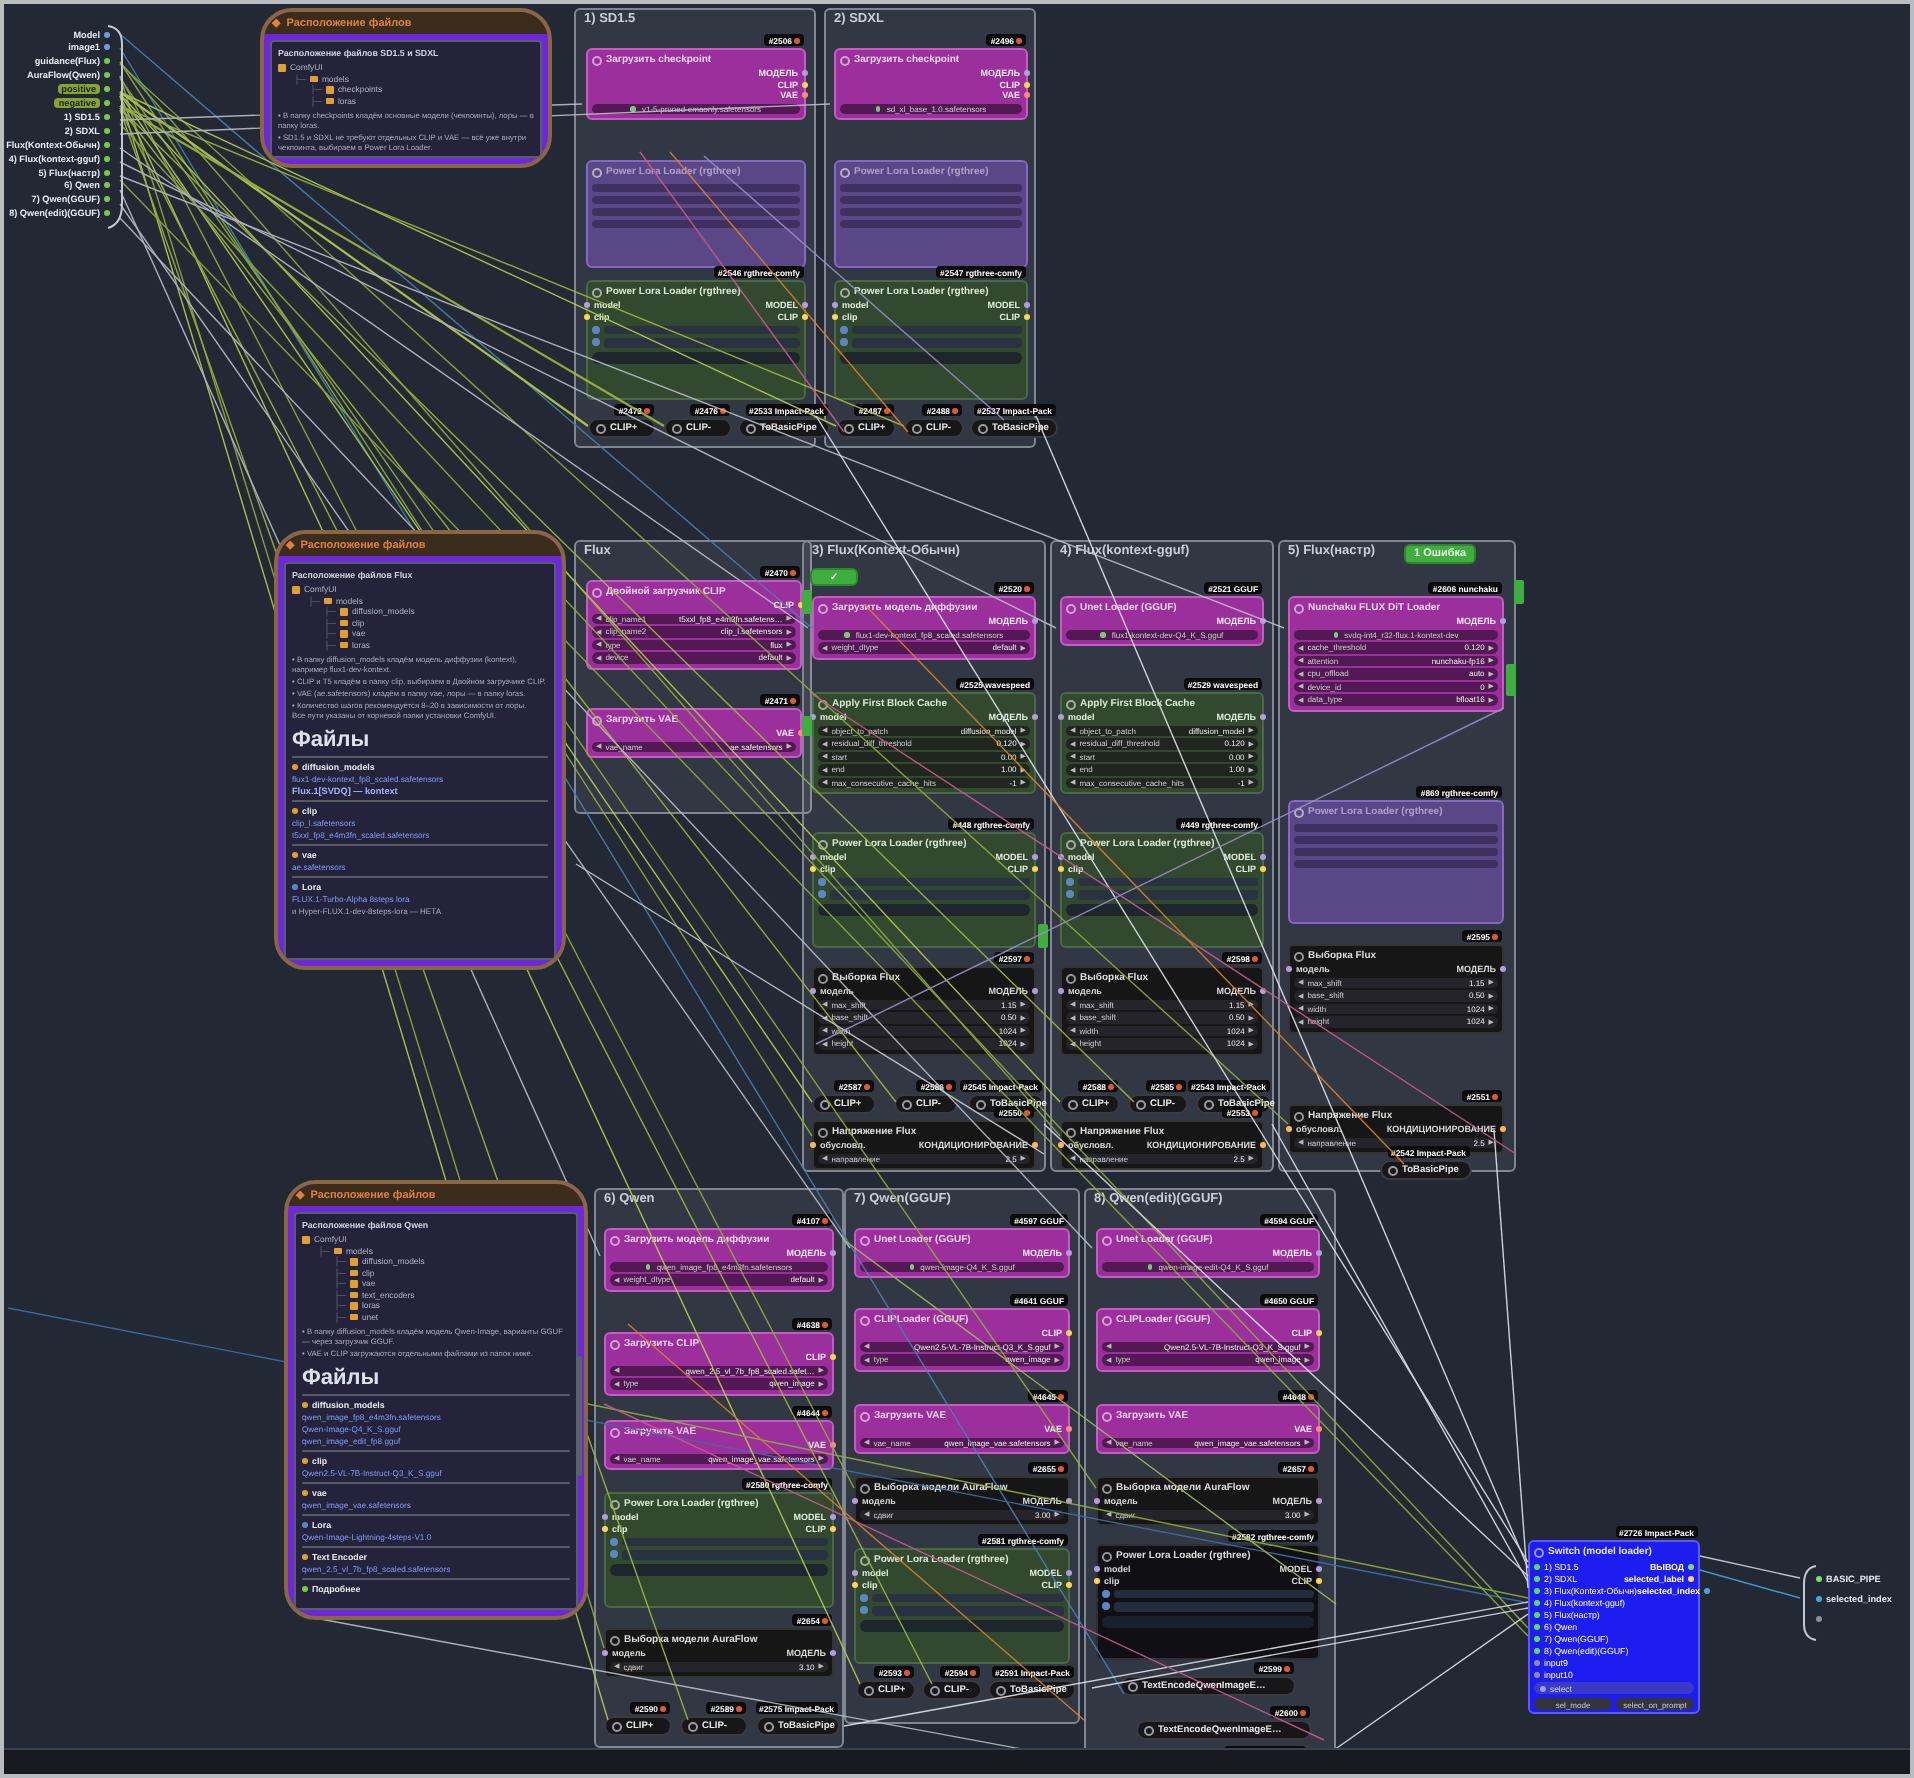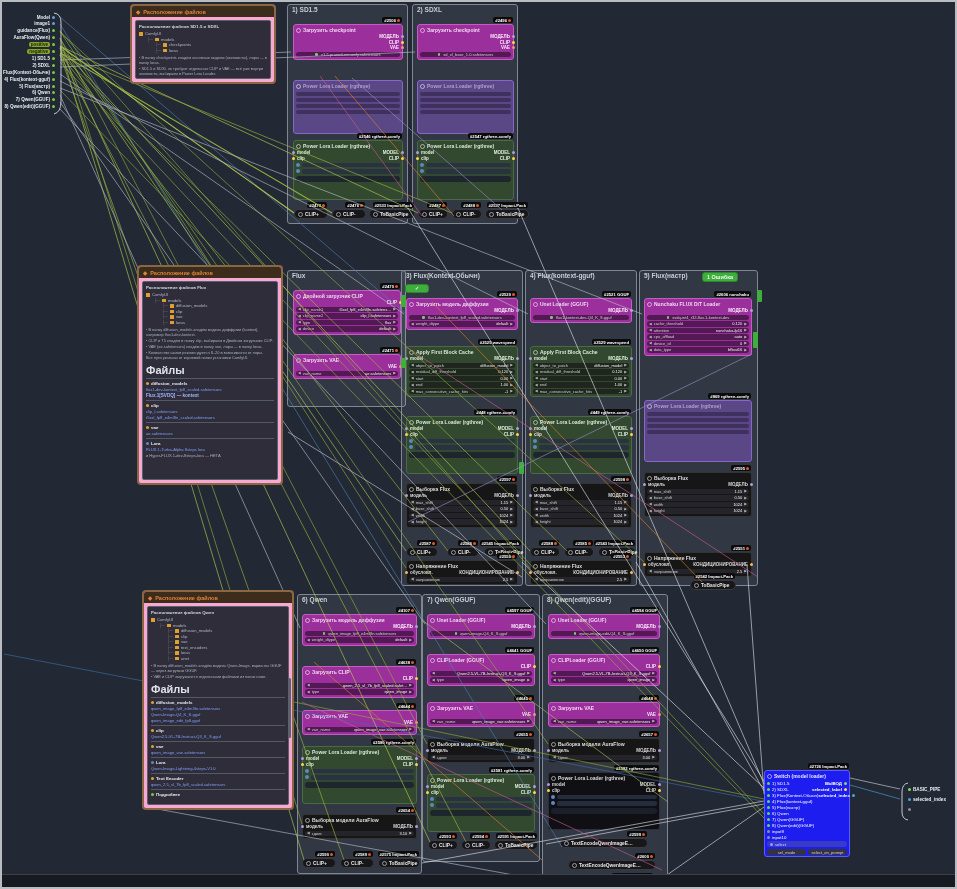--- a/index.html
+++ b/index.html
@@ -61,21 +61,21 @@
   #switch-node{position:absolute;background:#1d1df0;border:1px solid #5a5aff;border-radius:3px;box-sizing:border-box;padding:1px 2px;z-index:4;}
   #switch-node .n-title{color:#e3e6ff;}
   .srow{display:flex;justify-content:space-between;align-items:center;height:6px;font-size:4.4px;color:#ffffff;white-space:nowrap;}
   .srow .sl{display:flex;align-items:center;gap:2px;}
   .srow .sr{display:flex;align-items:center;gap:2px;font-weight:bold;}
   .sel-pill{height:6px;margin-top:1px;border-radius:3px;background:#3a3ac8;display:flex;align-items:center;font-size:4.2px;color:#d8d8ff;padding:0 3px;gap:2px;}
   .sbtns{display:flex;gap:2px;margin-top:2px;}
   .sbtn{flex:1;height:6px;border-radius:3px;background:#34343c;color:#cfcfcf;font-size:4px;display:flex;align-items:center;justify-content:center;white-space:nowrap;overflow:hidden;}
 
   
-  .note{position:absolute;border:2px solid #8a6642;border-radius:4px;background:#f9a8d4;box-sizing:border-box;overflow:hidden;}
+  .note{position:absolute;border:2px solid #8a6642;border-radius:16px;background:#6d28d9;box-sizing:border-box;overflow:hidden;}
   .note-header{height:11px;background:#3b2c1b;display:flex;align-items:center;gap:3px;padding:0 4px;font-size:5.5px;font-weight:bold;color:#e0823c;}
   .note-body{position:absolute;left:3px;right:3px;top:14px;bottom:3px;border:1px solid #58606c;border-radius:2px;padding:3px;overflow:hidden;background:rgba(30,35,46,0.92);}
   .note-title{font-size:4.4px;font-weight:bold;color:#cdd4de;margin-bottom:2px;}
   .tree{font-size:4.2px;color:#aeb6c2;}
   .tree-row{display:flex;align-items:center;gap:2px;height:5.5px;white-space:nowrap;}
   .folder{width:4px;height:3.5px;background:#e0a030;border-radius:0.5px;flex:0 0 auto;}
   .bullets{margin-top:3px;font-size:3.9px;color:#a7afbb;line-height:1.25;}
   .bullets div{margin-bottom:1px;}
   .files-h{font-size:11px;font-weight:bold;color:#dde2ea;margin:3px 0 2px 0;}
   .fsec{border-top:1px solid #525a66;padding-top:2px;margin-top:2px;}

